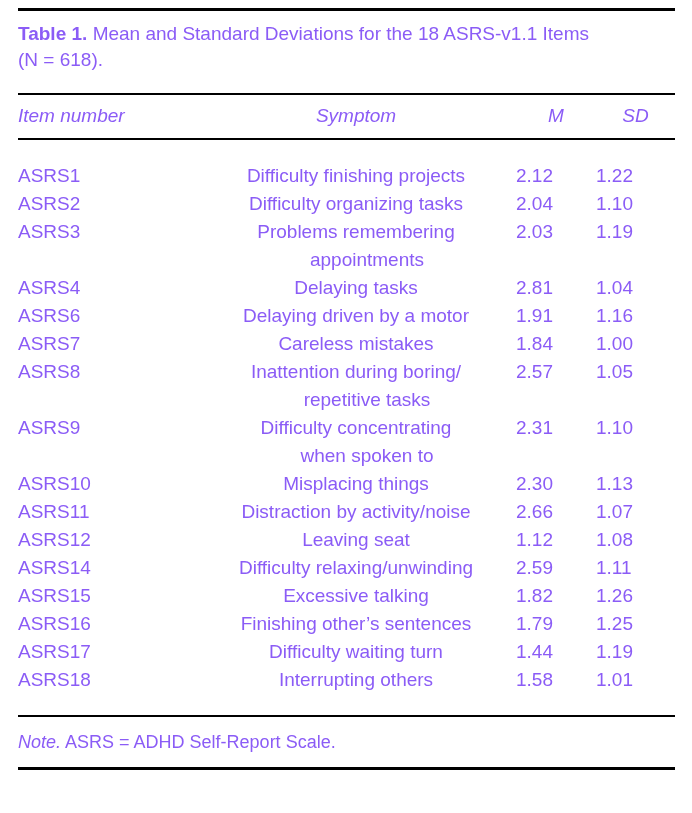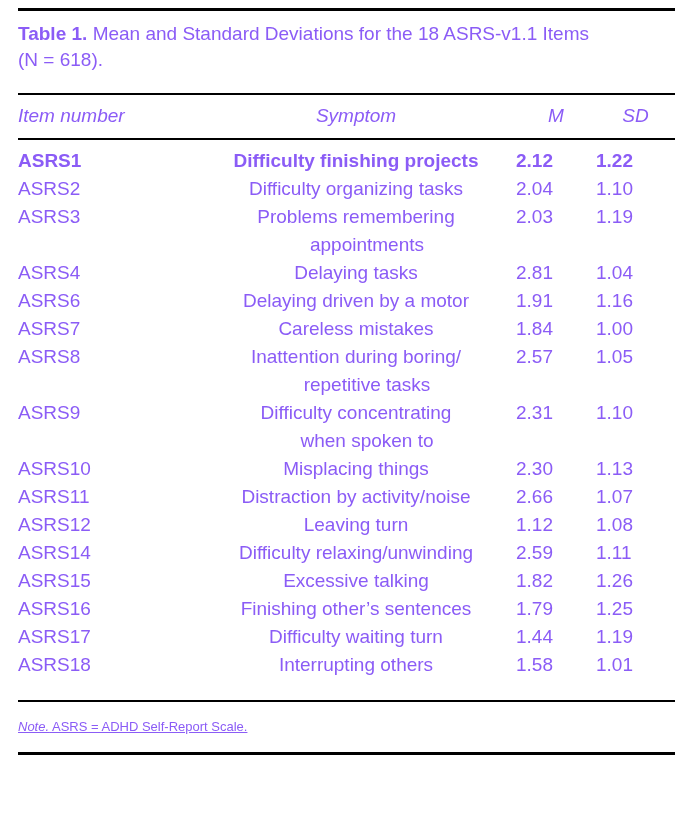--- a/index.html
+++ b/index.html
@@ -47,31 +47,30 @@
   }
   th.col-item { text-align: left; }
   th.col-symptom { text-align: center; }
   th.col-m, th.col-sd { text-align: center; font-style: italic; }
   tbody td {
     vertical-align: top;
     padding: 0;
     line-height: 28px;
     font-size: 19px;
   }
-  tbody tr:first-child td { padding-top: 7px; font-weight: bold; }
+  tbody tr:first-child td { padding-top: 22px; }
   tbody tr:last-child td { padding-bottom: 21px; }
   td.col-item { text-align: left; }
   td.col-symptom { text-align: center; }
   td.col-m, td.col-sd { }
   .sym-line2 { padding-left: 22px; }
   .note {
     margin: 13px 0 0 0;
-    font-size: 13px;
+    font-size: 18px;
     line-height: 24px;
-    text-decoration: underline;
   }
   .note .note-label { font-style: italic; }
   .bottom-rule { margin-top: 13px; }
 </style>
 </head>
 <body>
 
 <div class="page">
 
   <div class="rule thick"></div>
@@ -191,21 +190,21 @@
       <div class="sym-line1">Distraction by activity/noise</div>
 
     </td>
     <td class="col-m">2.66</td>
     <td class="col-sd">1.07</td>
   </tr>
 
   <tr>
     <td class="col-item">ASRS12</td>
     <td class="col-symptom">
-      <div class="sym-line1">Leaving turn</div>
+      <div class="sym-line1">Leaving seat</div>
 
     </td>
     <td class="col-m">1.12</td>
     <td class="col-sd">1.08</td>
   </tr>
 
 
   <tr>
     <td class="col-item">ASRS14</td>
     <td class="col-symptom">

